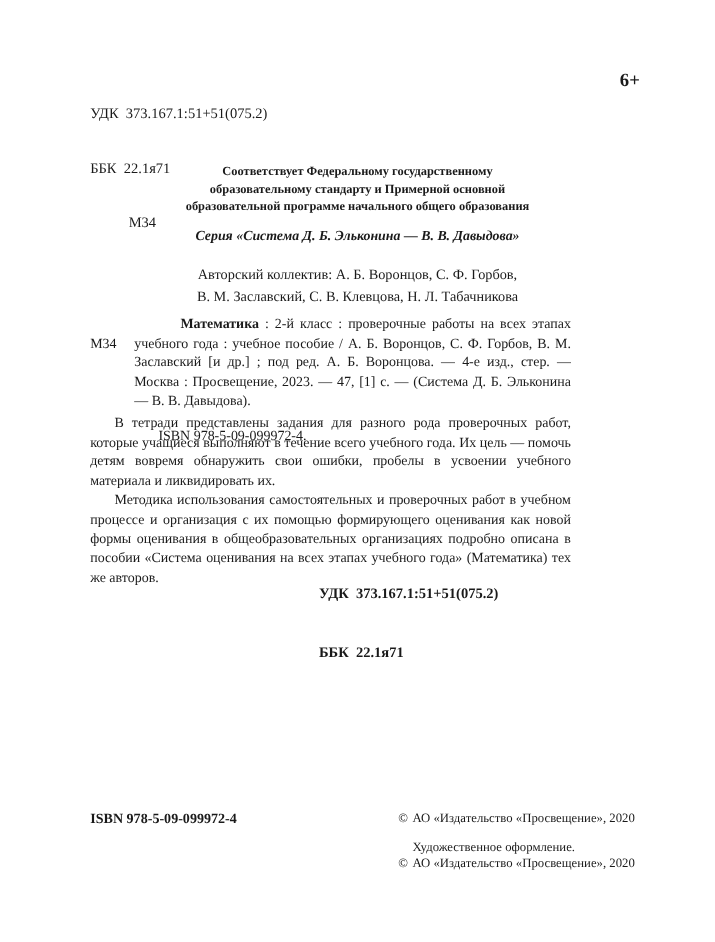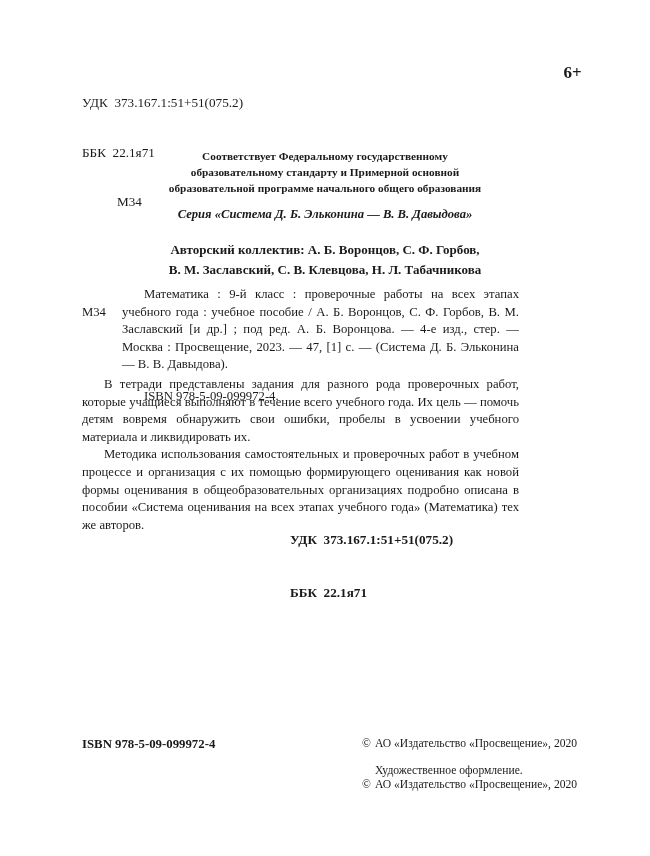--- a/index.html
+++ b/index.html
@@ -73,21 +73,20 @@
 
   
   .authors {
     position: absolute;
     left: 0;
     right: 0;
     top: 240px;
     text-align: center;
     font-size: 13px;
     line-height: 19.5px;
-    font-weight: bold;
   }
 
   
   .biblio {
     position: absolute;
     left: 82px;
     top: 286px;
     width: 437px;
     font-size: 12.7px;
     line-height: 17.6px;
@@ -102,21 +101,22 @@
     position: absolute;
     left: 0;
     top: 17.6px;
     font-size: 12.7px;
   }
   .biblio-body .lead {
     display: inline-block;
     width: 22px;
   }
   .biblio-title {
-    font-weight: normal;
+    font-weight: bold;
+    margin-left: 20px;
   }
   .isbn-inner {
     margin-top: 14px;
     text-indent: 22px;
   }
 
   
   .annotation {
     position: absolute;
     left: 82px;
@@ -197,21 +197,21 @@
   <div class="series-line">Серия «Система Д. Б. Эльконина — В. В. Давыдова»</div>
 
   <div class="authors">
     <div>Авторский коллектив: А. Б. Воронцов, С. Ф. Горбов,</div>
     <div>В. М. Заславский, С. В. Клевцова, Н. Л. Табачникова</div>
   </div>
 
   <div class="biblio">
     <div class="biblio-body">
       <span class="biblio-label">М34</span>
-      <span class="lead"></span><span class="biblio-title">Математика</span><span> : 9-й класс : проверочные работы на всех этапах учебного года : учебное пособие / А. Б. Воронцов, С. Ф. Горбов,  В. М. Заславский  [и  др.]  ;  под  ред. А. Б. Воронцова. — 4-е изд., стер. — Москва : Просвещение, 2023. — 47, [1] с. — (Система Д. Б. Эльконина — В. В. Давыдова).</span>
+      <span class="lead"></span><span class="biblio-title">Математика</span><span> : 2-й класс : проверочные работы на всех этапах учебного года : учебное пособие / А. Б. Воронцов, С. Ф. Горбов,  В. М. Заславский  [и  др.]  ;  под  ред. А. Б. Воронцова. — 4-е изд., стер. — Москва : Просвещение, 2023. — 47, [1] с. — (Система Д. Б. Эльконина — В. В. Давыдова).</span>
       <div class="isbn-inner">ISBN 978-5-09-099972-4.</div>
     </div>
   </div>
 
   <div class="annotation">
     <p>В тетради представлены задания для разного рода проверочных работ, которые учащиеся выполняют в течение всего учебного года. Их цель — помочь детям вовремя обнаружить свои ошибки, пробелы в усвоении учебного материала и ликвидировать их.</p>
     <p>Методика использования самостоятельных и проверочных работ в учебном процессе и организация с их помощью формирующего оценивания как новой формы оценивания в общеобразовательных организациях подробно описана в пособии «Система оценивания на всех этапах учебного года» (Математика) тех же авторов.</p>
   </div>
 
   <div class="codes-repeat">

